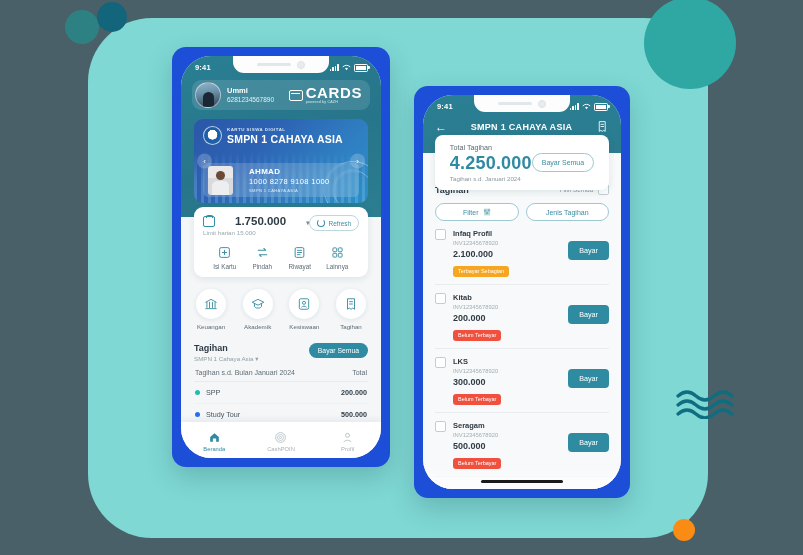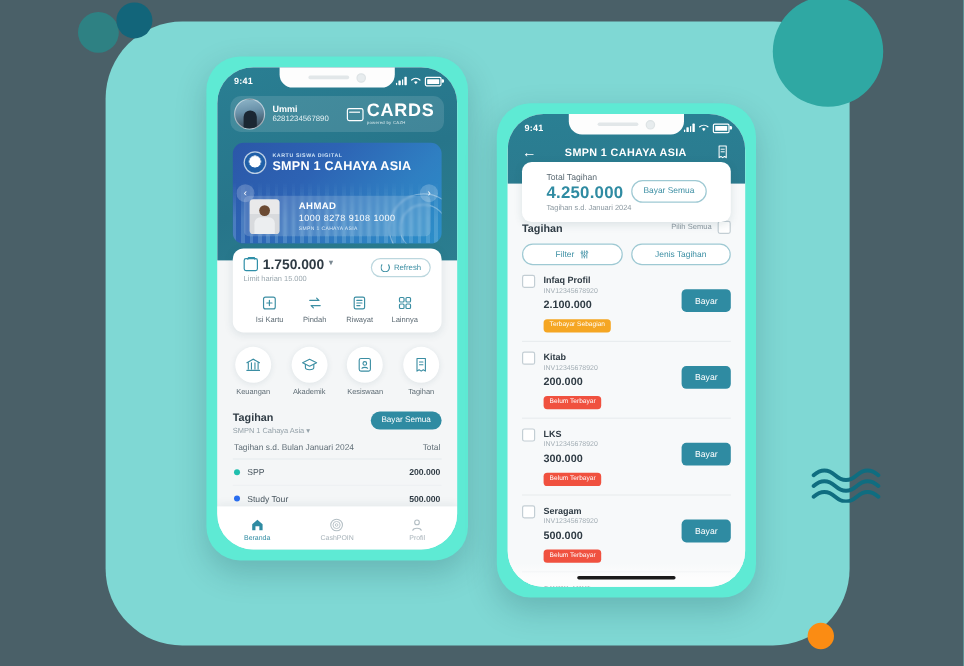--- a/index.html
+++ b/index.html
@@ -19,21 +19,21 @@
   }
   .dot{position:absolute;border-radius:50%;}
   .dot-a{left:65px;top:10px;width:34px;height:34px;background:#2e8183;}
   .dot-b{left:97px;top:2px;width:30px;height:30px;background:#12657a;}
   .dot-c{left:644px;top:-3px;width:92px;height:92px;background:#2fa8a3;}
   .dot-d{left:673px;top:519px;width:22px;height:22px;background:#fb8c13;}
   .waves{position:absolute;left:676px;top:387px;width:60px;height:32px;}
 
   
   .phone{
-    position:absolute;background:#5eead4;border-radius:28px;
+    position:absolute;background:#1d4ed8;border-radius:14px;
     box-shadow:0 10px 26px rgba(20,60,70,.22);
   }
   .phone .screen{
     position:absolute;left:9px;top:9px;right:9px;bottom:9px;
     border-radius:30px;overflow:hidden;background:#f4f6f7;
   }
   .notch{
     position:absolute;top:0;left:50%;transform:translateX(-50%);
     width:96px;height:17px;background:#fdfdfd;
     border-bottom-left-radius:11px;border-bottom-right-radius:11px;
@@ -143,21 +143,21 @@
   }
   .chev.l{left:3px;}
   .chev.r{right:3px;}
 
   
   .bal{
     margin:-10px 13px 0 13px;background:#fff;border-radius:9px;
     box-shadow:0 2px 7px rgba(30,70,85,.10);padding:8px 9px 7px 9px;position:relative;z-index:3;
   }
   .bal-top{display:flex;align-items:flex-start;justify-content:space-between;}
-  .bal-amt{display:flex;align-items:flex-start;gap:4px;color:#2f3b44;font-size:11.5px;font-weight:bold;}
+  .bal-amt{display:flex;align-items:flex-end;gap:20px;color:#2f3b44;font-size:11.5px;font-weight:bold;}
   .wicon{width:10px;height:9px;border:1.3px solid #2f8fa8;border-radius:2px;position:relative;}
   .wicon:before{content:"";position:absolute;left:2px;top:-2.5px;width:5px;height:2.5px;border:1.3px solid #2f8fa8;border-bottom:none;border-radius:2px 2px 0 0;}
   .cdown{font-size:6.5px;color:#7c8a93;}
   .bal-lim{color:#9aa7ae;font-size:6.2px;margin-top:2px;}
   .refresh{
     border:1px solid #bcd7de;border-radius:11px;color:#3b8ea3;font-size:6.5px;
     padding:3px 7px;display:flex;align-items:center;gap:3px;background:#fff;
   }
   .refresh .rc{width:6px;height:6px;border:1.1px solid #3b8ea3;border-radius:50%;border-top-color:transparent;}
   .acts{display:flex;justify-content:space-between;margin-top:10px;padding:0 3px;}
@@ -213,21 +213,21 @@
   }
   .p2-topbar{display:flex;align-items:center;padding:5px 12px 0 12px;gap:6px;}
   .p2-topbar .ttl{flex:1;text-align:center;color:#fff;font-size:9px;font-weight:bold;letter-spacing:.3px;}
   .arrowback{color:#fff;font-size:12px;line-height:1;}
   .total-card{
     position:absolute;left:12px;right:12px;top:40px;background:#fff;border-radius:8px;
     box-shadow:0 2px 7px rgba(30,70,85,.12);padding:8px 10px;
     display:flex;align-items:center;justify-content:center;z-index:4;
   }
   .total-card .lab{font-size:7.2px;color:#5d6b74;}
-  .total-card .amt{font-size:14px;font-weight:bold;color:#2f8ba2;letter-spacing:.2px;line-height:1.25;}
+  .total-card .amt{font-size:18px;font-weight:bold;color:#2f8ba2;letter-spacing:.2px;line-height:1.25;}
   .total-card .sub{font-size:6.2px;color:#8b98a0;}
   .btn-outline{
     border:1px solid #9ec9d3;border-radius:13px;color:#3b8ea3;font-size:7px;
     background:#fff;padding:5px 9px;
   }
   .p2-body{padding:28px 12px 0 12px;background:#f7f9fa;height:100%;box-sizing:border-box;}
   .lst-head{display:flex;align-items:center;justify-content:space-between;margin-top:3px;}
   .lst-head .t{font-size:9px;font-weight:bold;color:#2f3b44;}
   .lst-head .rt{display:flex;align-items:center;gap:5px;}
   .lst-head .rt .s{font-size:6.3px;color:#8b98a0;}

